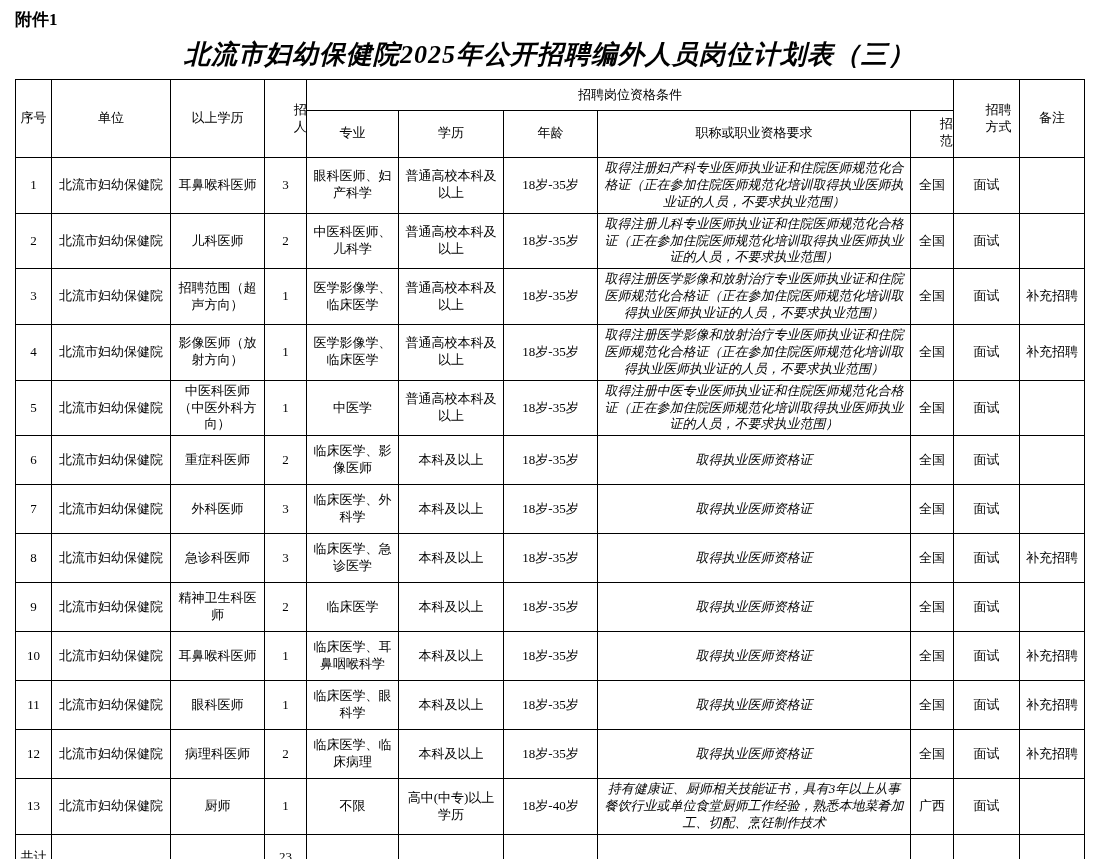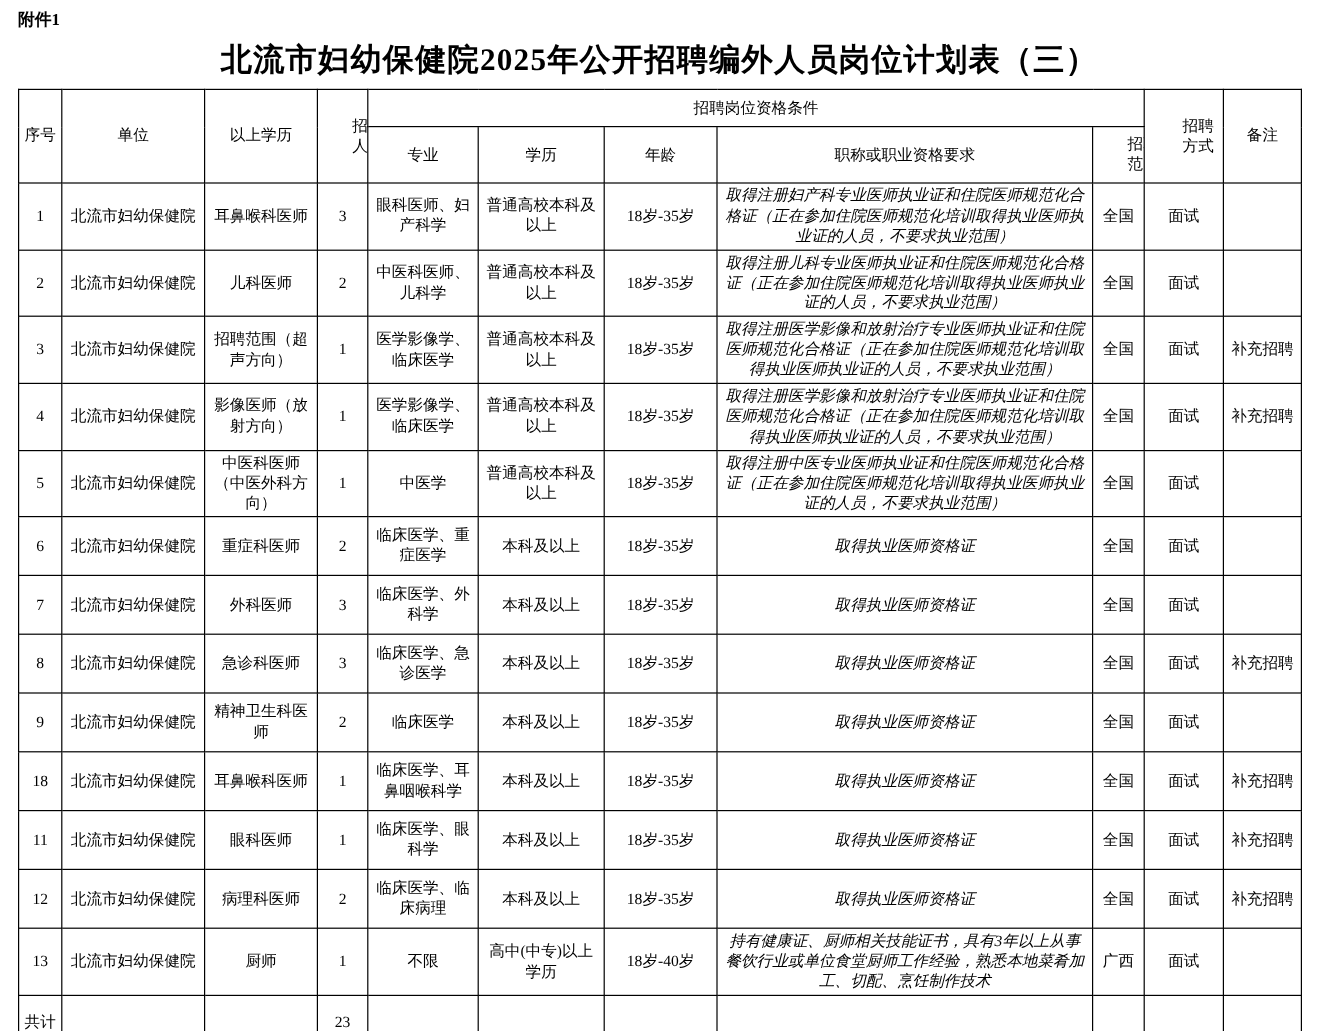--- a/index.html
+++ b/index.html
@@ -6,49 +6,50 @@
   html, body {
     margin: 0; padding: 0;
     width: 1099px;
     background: #ffffff;
     color: #000000;
     font-family: "Liberation Serif", "DejaVu Serif", serif;
   }
   .page { width: 1099px; min-height: 859px; background: #fff; }
   .attachment-label {
     font-weight: bold;
-    font-size: 14px;
+    font-size: 17px;
     padding: 8px 0 0 15px;
   }
   .doc-title {
     text-align: center;
     font-weight: bold;
     font-size: 26px;
     margin: 6px 0 7px 0;
     letter-spacing: 1px;
+    font-style: italic;
   }
   table.plan-table {
     border-collapse: collapse;
     table-layout: fixed;
     width: 1069px;
     margin-left: 15px;
   }
   .plan-table th, .plan-table td {
     border: 1px solid #000;
     font-weight: normal;
     font-size: 13px;
     line-height: 1.3;
     text-align: center;
     vertical-align: middle;
     padding: 2px 4px;
     overflow: hidden;
     word-break: break-all;
   }
   .plan-table thead tr.group-row { height: 31px; }
-  .plan-table thead tr.sub-row { height: 47px; }
+  .plan-table thead tr.sub-row { height: 47px; font-family: Liberation Mono, monospace; }
   .plan-table tbody tr { height: 49px; }
   .plan-table tr.total-row { height: 45px; }
   .wrap2 { display: inline-block; width: 2.1em; margin-left: 24px; }
   .req-cell { padding: 2px 6px; font-style: italic; }
 </style>
 </head>
 <body>
 
 <div class="page">
 
@@ -166,21 +167,21 @@
       <td>全国</td>
       <td>面试</td>
       <td></td>
     </tr>
 
     <tr>
       <td>6</td>
       <td>北流市妇幼保健院</td>
       <td>重症科医师</td>
       <td>2</td>
-      <td>临床医学、重症医学</td>
+      <td>临床医学、影像医师</td>
       <td>本科及以上</td>
       <td>18岁-35岁</td>
       <td class="req-cell">取得执业医师资格证</td>
       <td>全国</td>
       <td>面试</td>
       <td></td>
     </tr>
 
     <tr>
       <td>7</td>
@@ -218,21 +219,21 @@
       <td>临床医学</td>
       <td>本科及以上</td>
       <td>18岁-35岁</td>
       <td class="req-cell">取得执业医师资格证</td>
       <td>全国</td>
       <td>面试</td>
       <td></td>
     </tr>
 
     <tr>
-      <td>18</td>
+      <td>10</td>
       <td>北流市妇幼保健院</td>
       <td>耳鼻喉科医师</td>
       <td>1</td>
       <td>临床医学、耳鼻咽喉科学</td>
       <td>本科及以上</td>
       <td>18岁-35岁</td>
       <td class="req-cell">取得执业医师资格证</td>
       <td>全国</td>
       <td>面试</td>
       <td>补充招聘</td>

